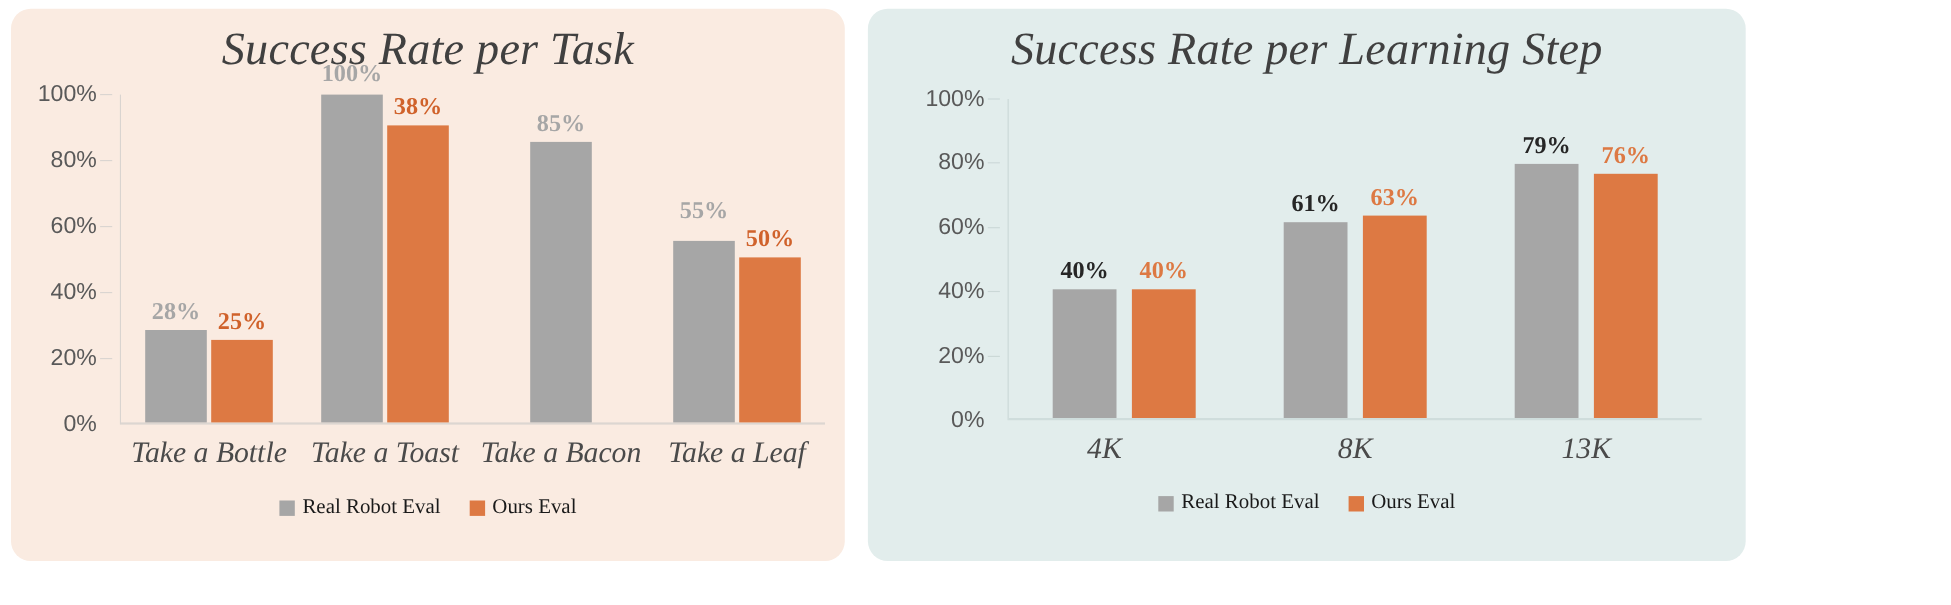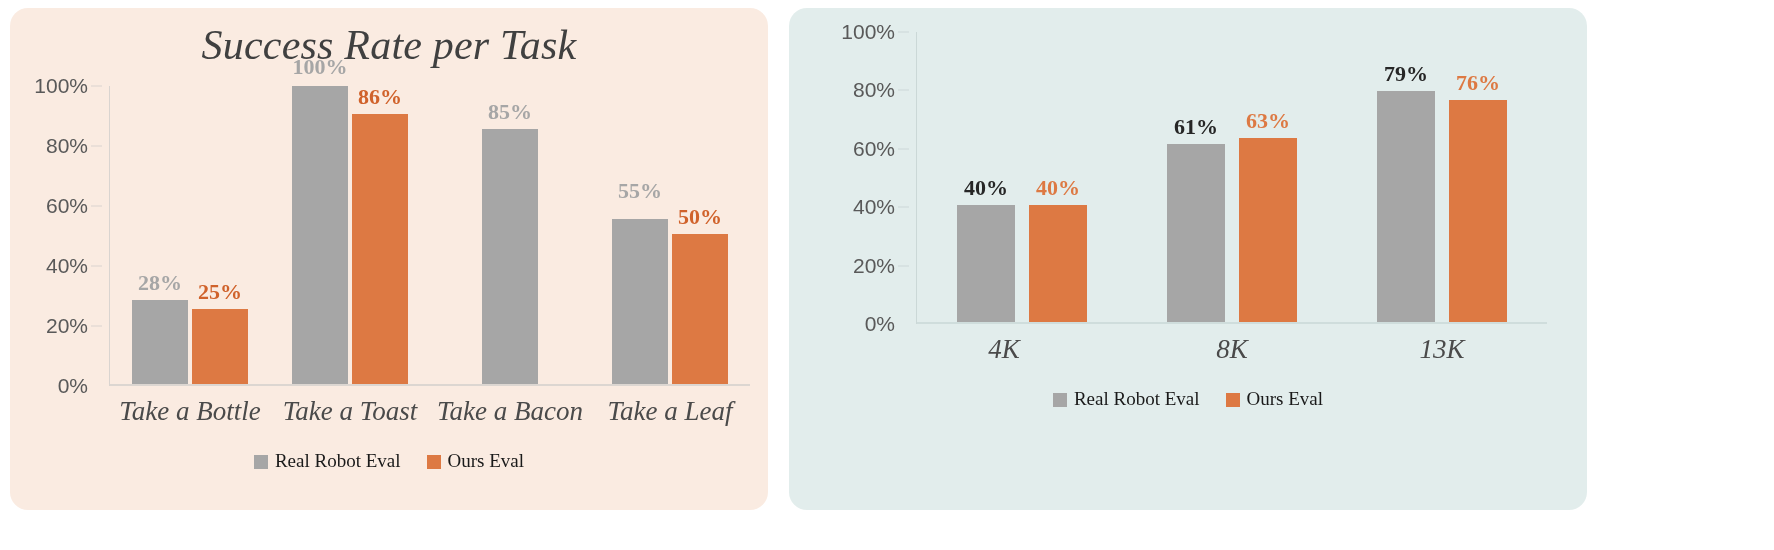--- a/index.html
+++ b/index.html
@@ -204,21 +204,21 @@
               <div class="bar-label orange" style="bottom: 81px;">25%</div>
               <div class="bar orange" title="Ours Eval Take a Bottle 25%" style="height: 75px;"></div>
             </div>
           </div>
           <div class="group" style="left: 160px; width: 160px;">
             <div class="bar-slot" style="width: 56px; margin-left: 0px;">
               <div class="bar-label gray" style="bottom: 306px;">100%</div>
               <div class="bar gray" title="Real Robot Eval Take a Toast 100%" style="height: 300px;"></div>
             </div>
             <div class="bar-slot" style="width: 56px; margin-left: 4px;">
-              <div class="bar-label orange" style="bottom: 276px;">86%</div>
+              <div class="bar-label orange" style="bottom: 276px;">38%</div>
               <div class="bar orange" title="Ours Eval Take a Toast 90%" style="height: 270px;"></div>
             </div>
           </div>
           <div class="group" style="left: 320px; width: 160px;">
             <div class="bar-slot" style="width: 56px; margin-left: 0px;">
               <div class="bar-label gray" style="bottom: 261px;">85%</div>
               <div class="bar gray" title="Real Robot Eval Take a Bacon 85%" style="height: 255px;"></div>
             </div>
           </div>
           <div class="group" style="left: 480px; width: 160px;">
@@ -247,20 +247,21 @@
           <span class="legend-text">Real Robot Eval</span>
         </div>
         <div class="legend-item">
           <span class="legend-swatch orange"></span>
           <span class="legend-text">Ours Eval</span>
         </div>
       </div>
   </div>
 
   <div class="panel panel-right">
+    <div class="chart-title">Success Rate per Learning Step</div>
 
     <div class="plot-wrap plot-right">
       <div class="yaxis" id="yaxis-1" style="left: 18px; width: 110px;">
           <div class="yaxis-line" style="right: 0px;"></div>
           <div class="ytick" style="top: 292px;">0%</div>
           <div class="ytick" style="top: 233.6px;">20%</div>
           <div class="ytick-mark" style="top: 233.6px;"></div>
           <div class="ytick" style="top: 175.2px;">40%</div>
           <div class="ytick-mark" style="top: 175.2px;"></div>
           <div class="ytick" style="top: 116.8px;">60%</div>

